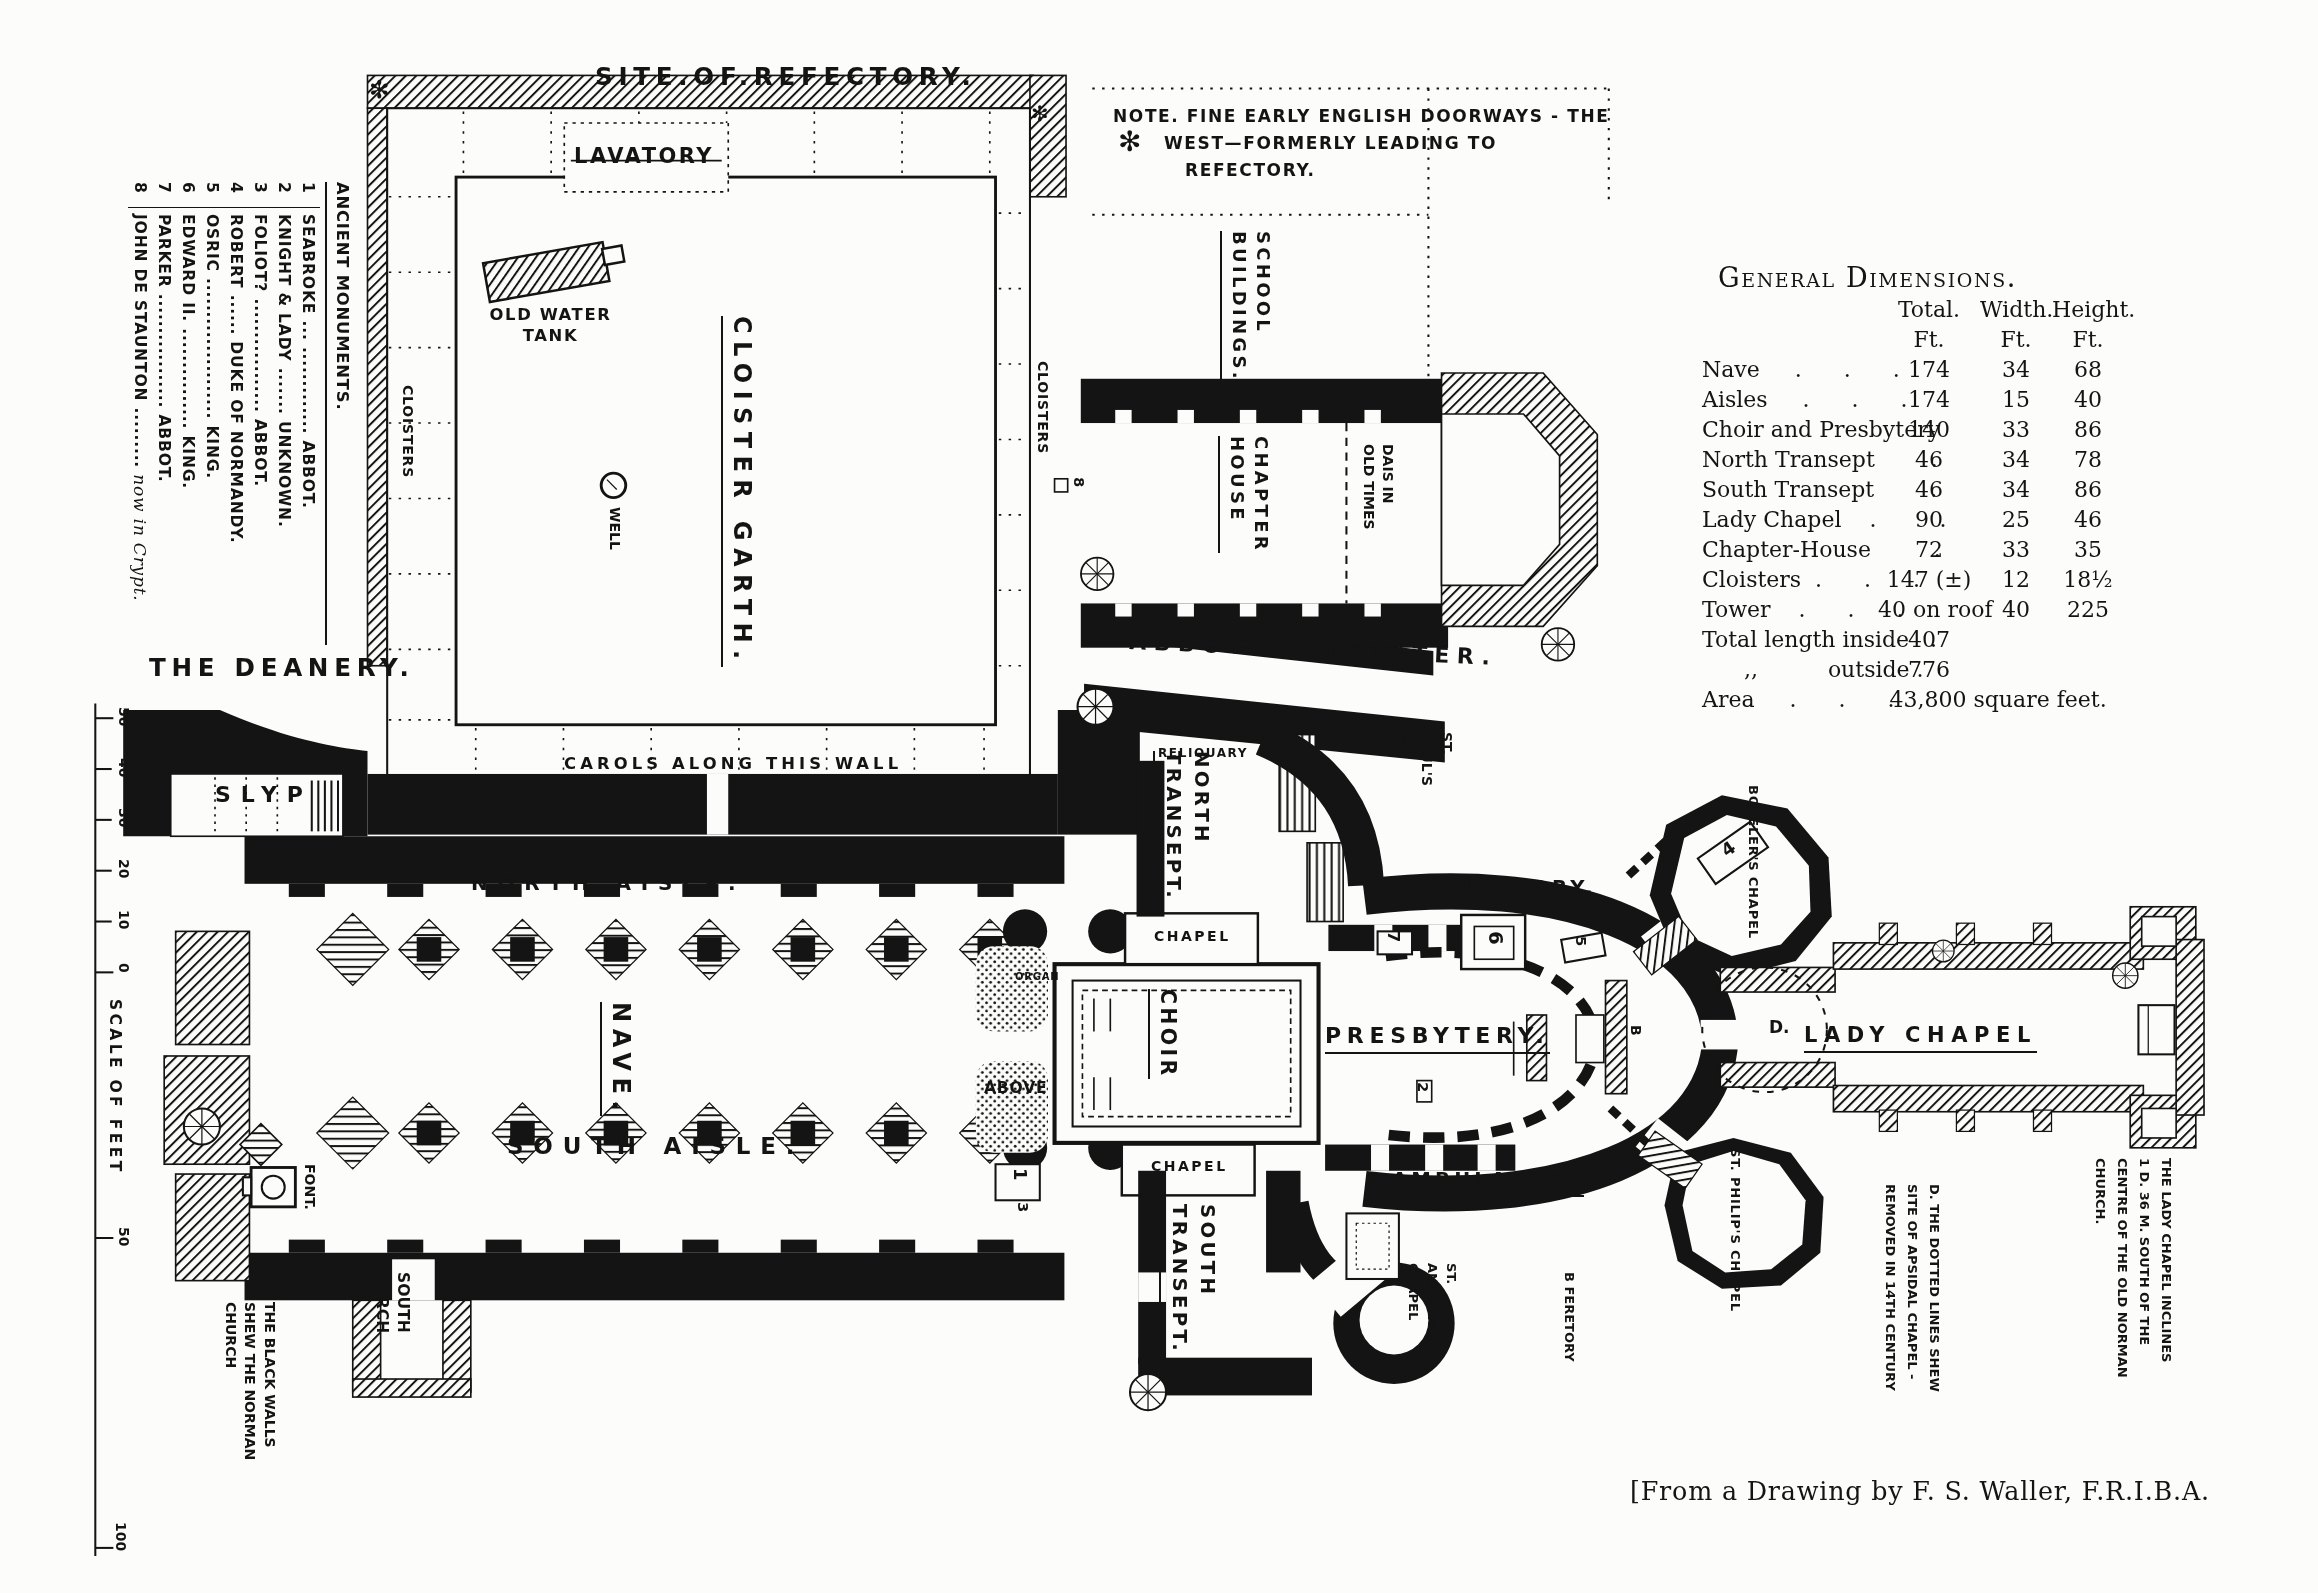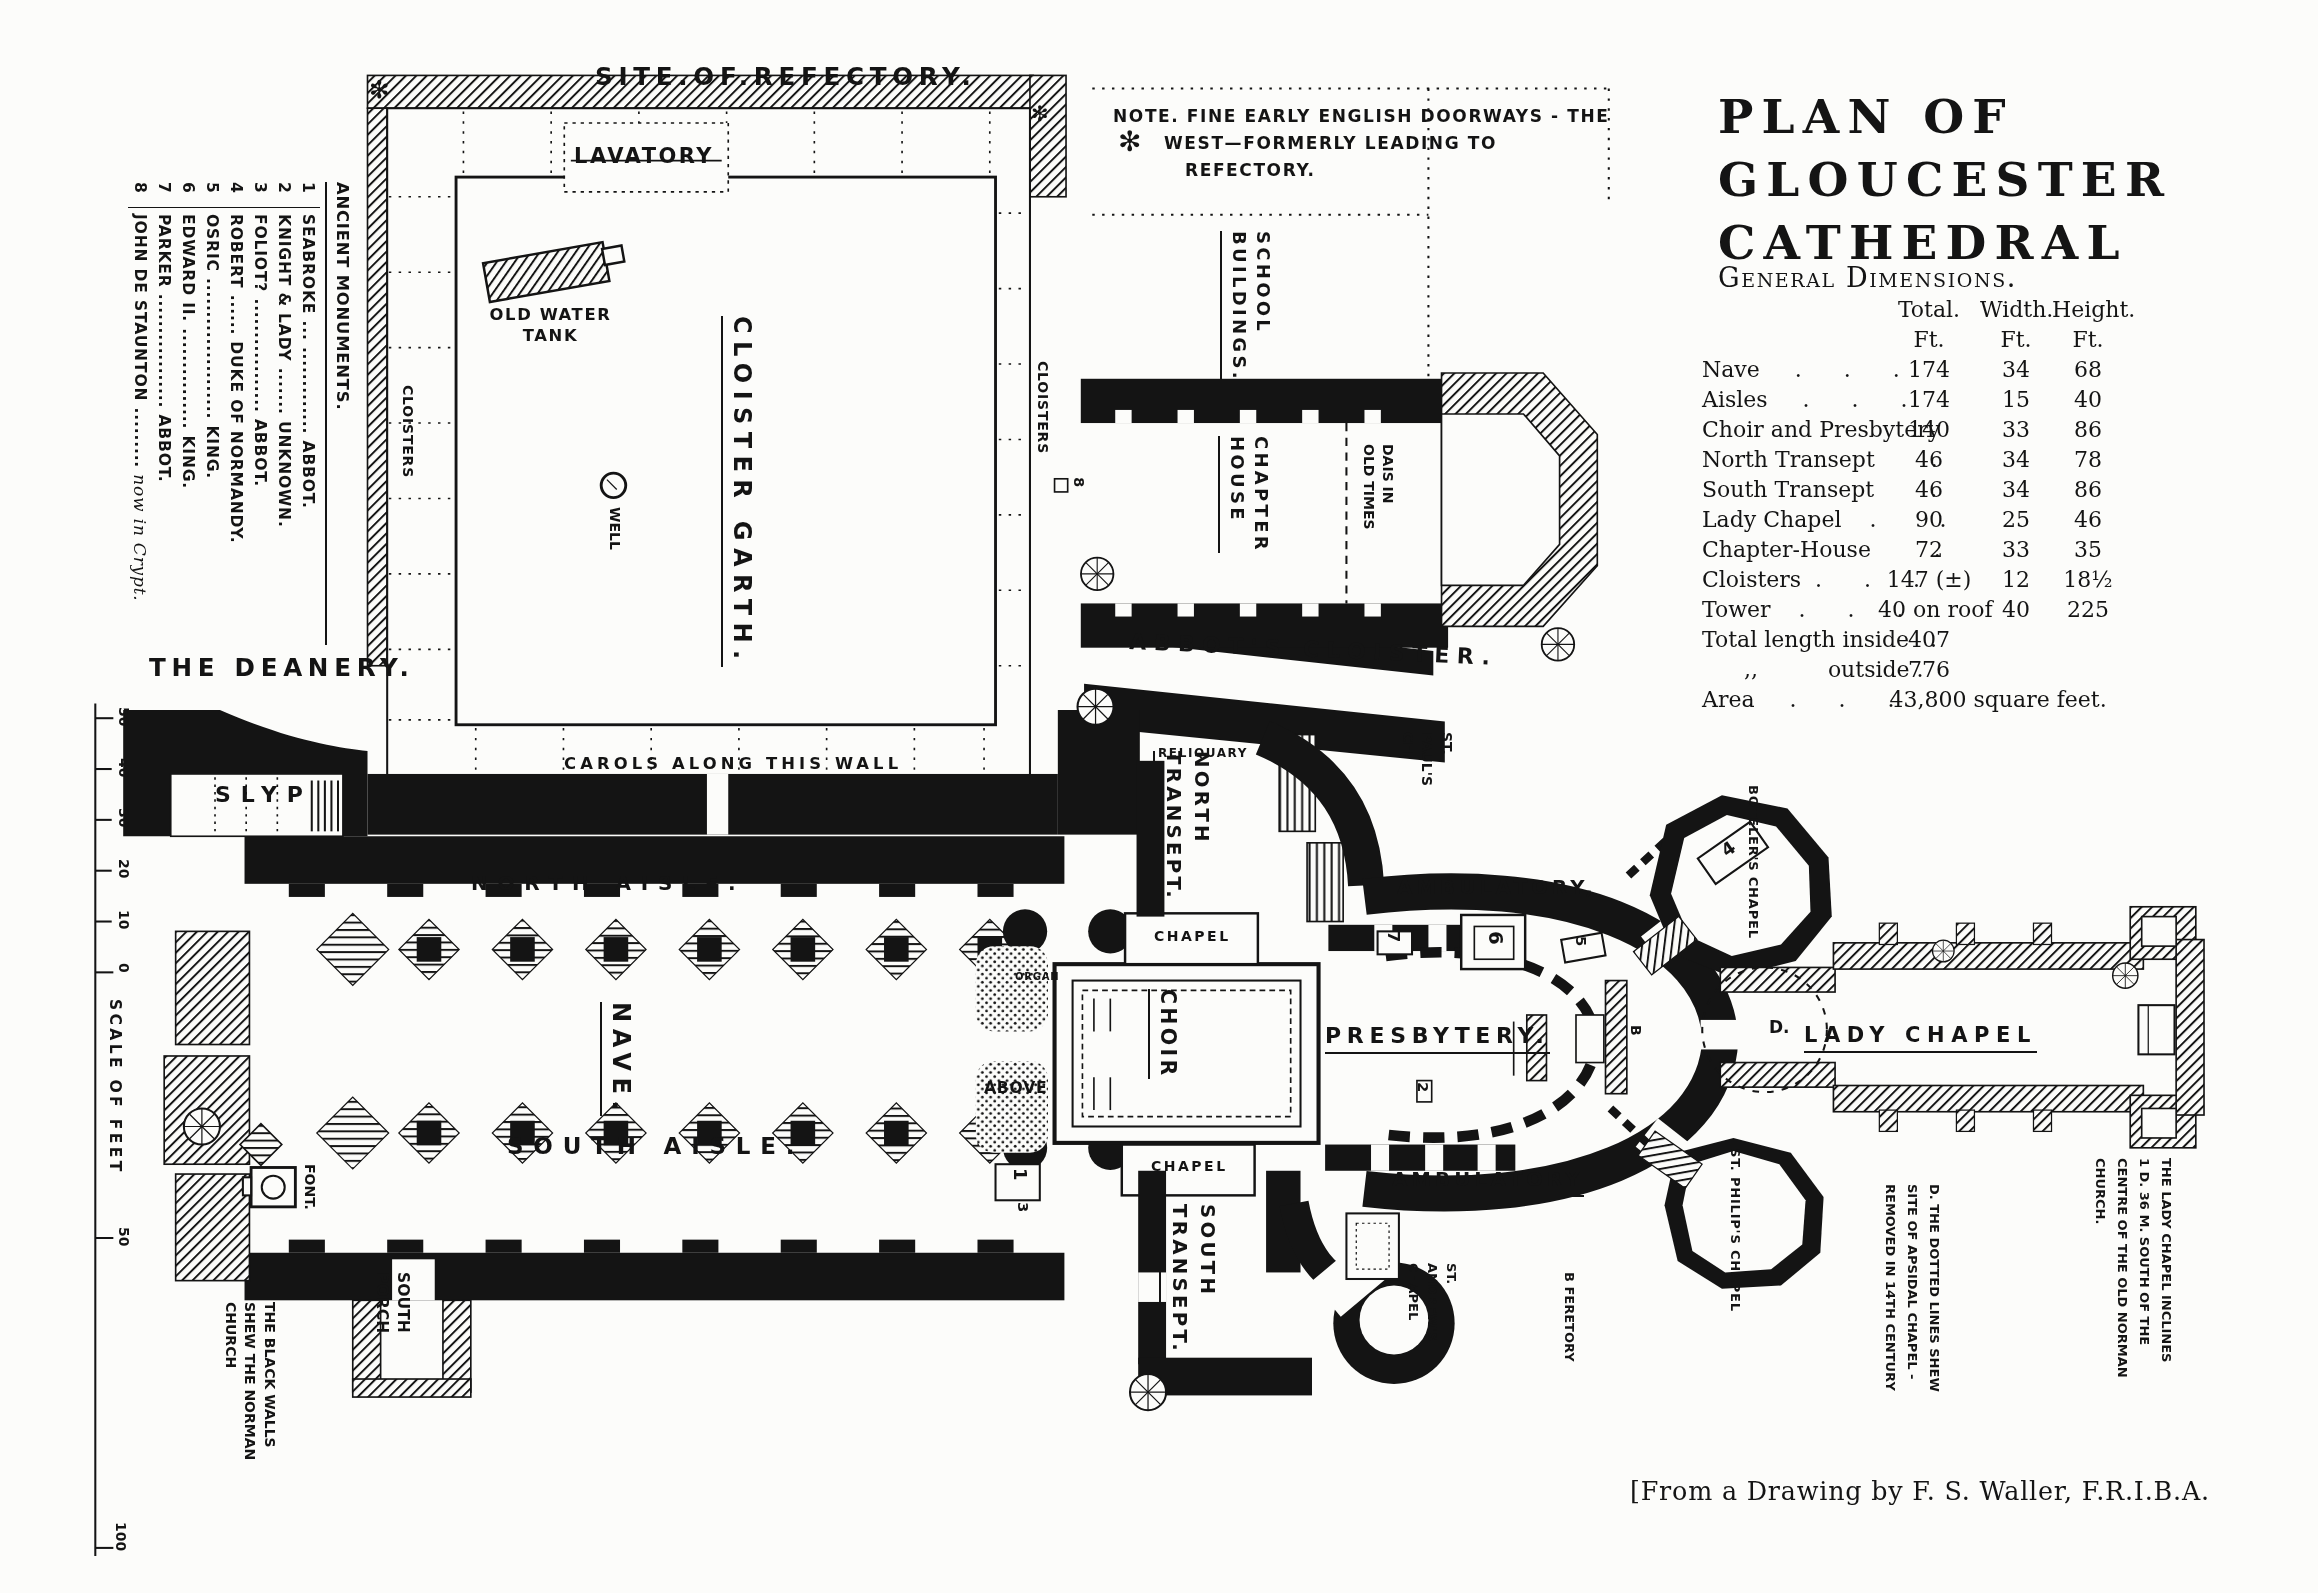--- a/index.html
+++ b/index.html
@@ -413,25 +413,20 @@
         <line x1="116" y1="938" x2="136" y2="938"></line>
     <line x1="116" y1="1000" x2="136" y2="1000"></line>
         <line x1="116" y1="1062" x2="136" y2="1062"></line>
     <line x1="116" y1="1124" x2="136" y2="1124"></line>
         <line x1="116" y1="1186" x2="138" y2="1186"></line>
     <line x1="116" y1="1510" x2="138" y2="1510"></line>
         <line x1="116" y1="1888" x2="138" y2="1888"></line>
   </g>
 </svg>
 
-<div id="title">
-  <div>PLAN OF</div>
-  <div>GLOUCESTER</div>
-  <div>CATHEDRAL</div>
-</div>
 <div id="gdim">General Dimensions.</div>
 
 <div id="dimtable">
   <div class="drow">
     <div class="dn"></div>
     <div class="dv">Total.</div>
     <div class="dv">Width.</div>
     <div class="dv">Height.</div>
   </div>
   <div class="drow">

